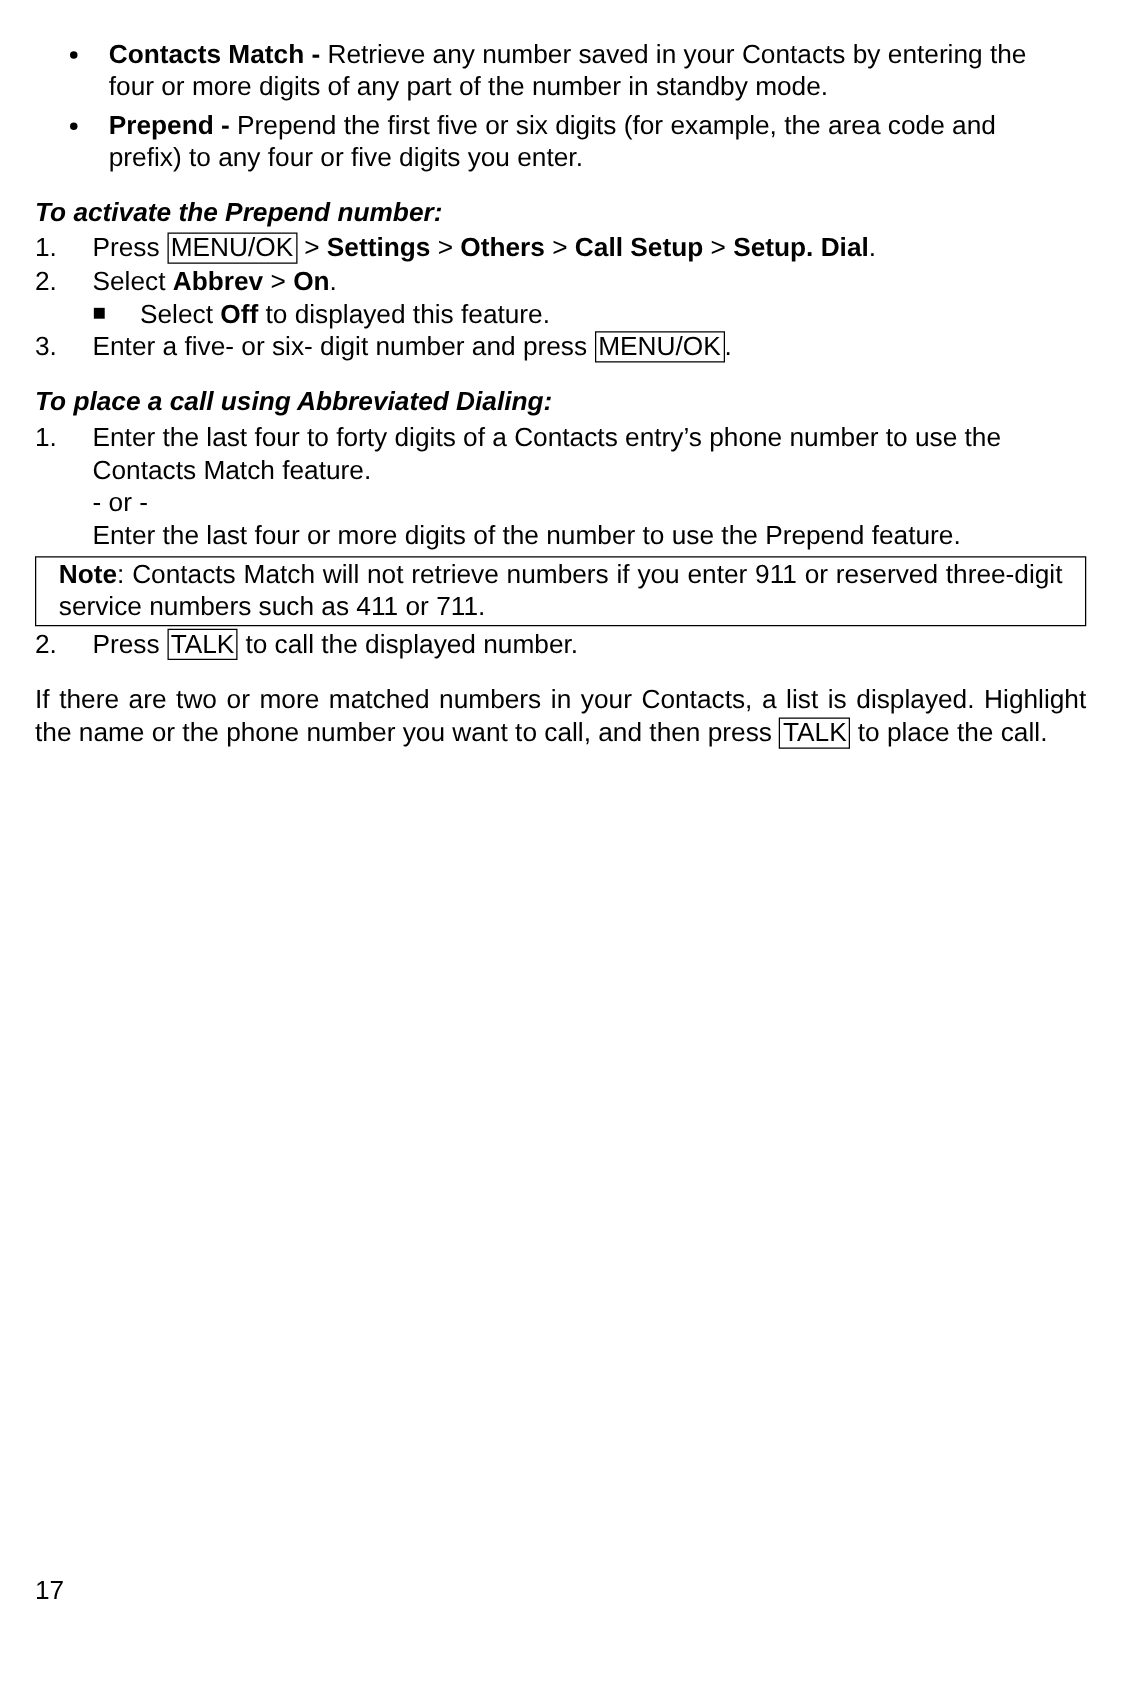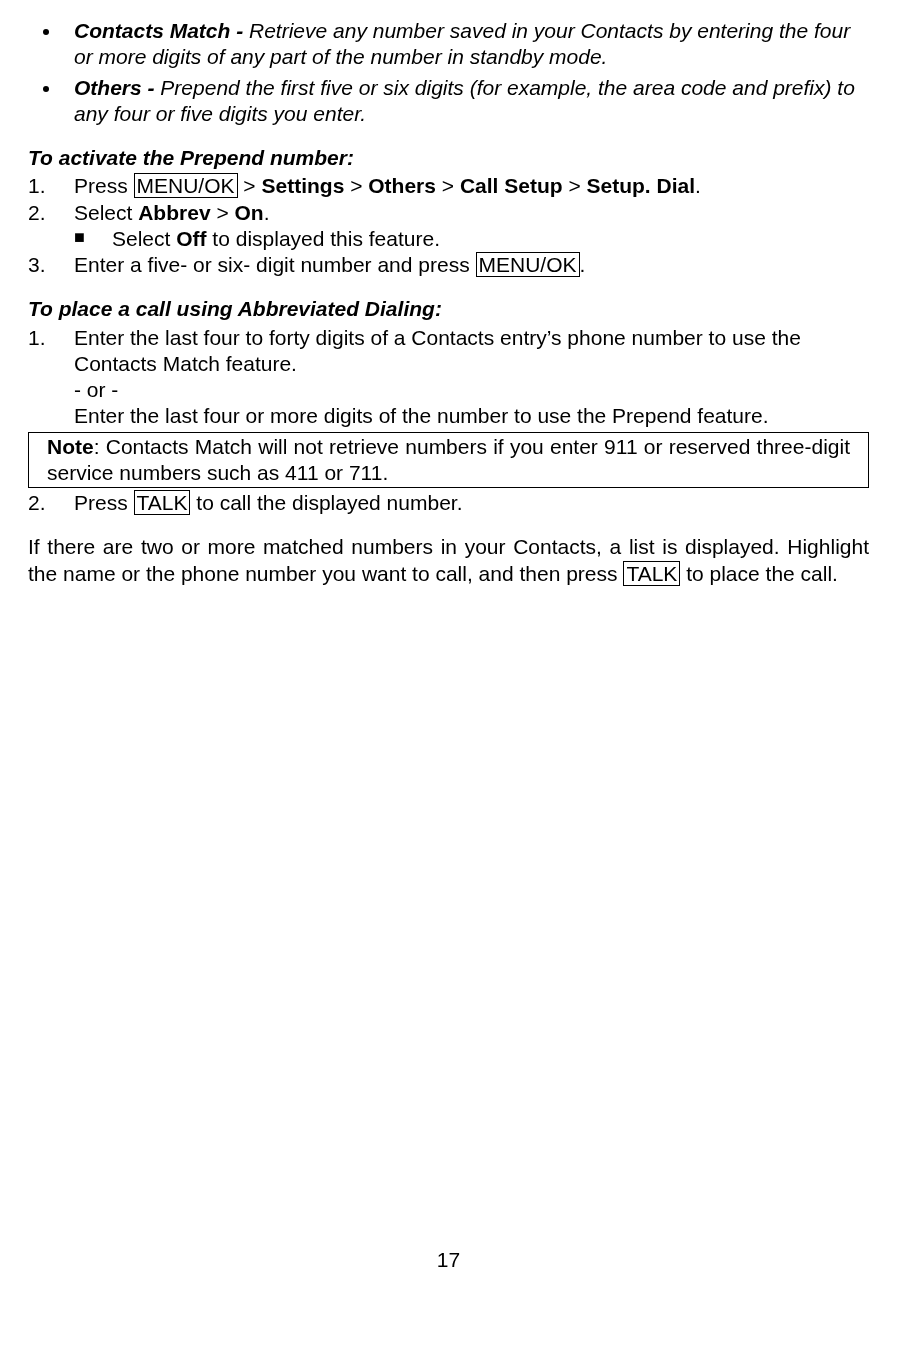--- a/index.html
+++ b/index.html
@@ -5,50 +5,50 @@
   body {
     font-family: Arial, Helvetica, sans-serif;
     font-size: 21px;
     line-height: 1.25;
     margin: 0;
     padding: 18px 28px 0 28px;
     width: 897px;
     box-sizing: border-box;
     color: #000;
   }
-  ul.top { list-style: disc; margin: 0; padding-left: 34px; font-style: italic; }
+  ul.top { list-style: disc; margin: 13px; padding-left: 34px; }
   ul.top li { margin-bottom: 4px; padding-left: 12px; }
   .b { font-weight: bold; }
   .bi { font-weight: bold; font-style: italic; }
   .keycap { border: 1px solid #000; padding: 0 2px; }
   .heading { margin-top: 18px; margin-bottom: 2px; }
   ol.steps { list-style: none; margin: 0; padding: 0; }
   ol.steps > li { display: flex; margin: 0; }
   ol.steps > li .num { width: 46px; flex: 0 0 46px; }
   ol.steps > li .txt { flex: 1; }
   .sub { display:flex; padding-left:0; }
   .sub .bullet { width:38px; flex:0 0 38px; font-size:18px; }
   .note {
     border: 1px solid #000;
     padding: 1px 18px;
     margin: 2px 0 2px 0;
     text-align: justify;
   }
   .justify { text-align: justify; }
-  .pagenum { text-align: center; margin-top: 660px; font-size: 21px; }
+  .pagenum { text-align: left; margin-top: 660px; font-size: 21px; }
 </style>
 </head>
 <body>
 
 <ul class="top">
   <li>
     <span class="b">Contacts Match - </span><span>Retrieve any number saved in your Contacts by entering the four or more digits of any part of the number in standby mode.</span>
   </li>
   <li>
-    <span class="b">Others - </span><span>Prepend the first five or six digits (for example, the area code and prefix) to any four or five digits you enter.</span>
+    <span class="b">Prepend - </span><span>Prepend the first five or six digits (for example, the area code and prefix) to any four or five digits you enter.</span>
   </li>
 </ul>
 
 <div class="heading bi">To activate the Prepend number:</div>
 <ol class="steps">
   <li>
     <div class="num">1.</div>
     <div class="txt">
       <span>Press </span><span class="keycap">MENU/OK</span><span> &gt; </span><span class="b">Settings</span><span> &gt; </span><span class="b">Others</span><span> &gt; </span><span class="b">Call Setup</span><span> &gt; </span><span class="b">Setup. Dial</span><span>.</span>
     </div>

